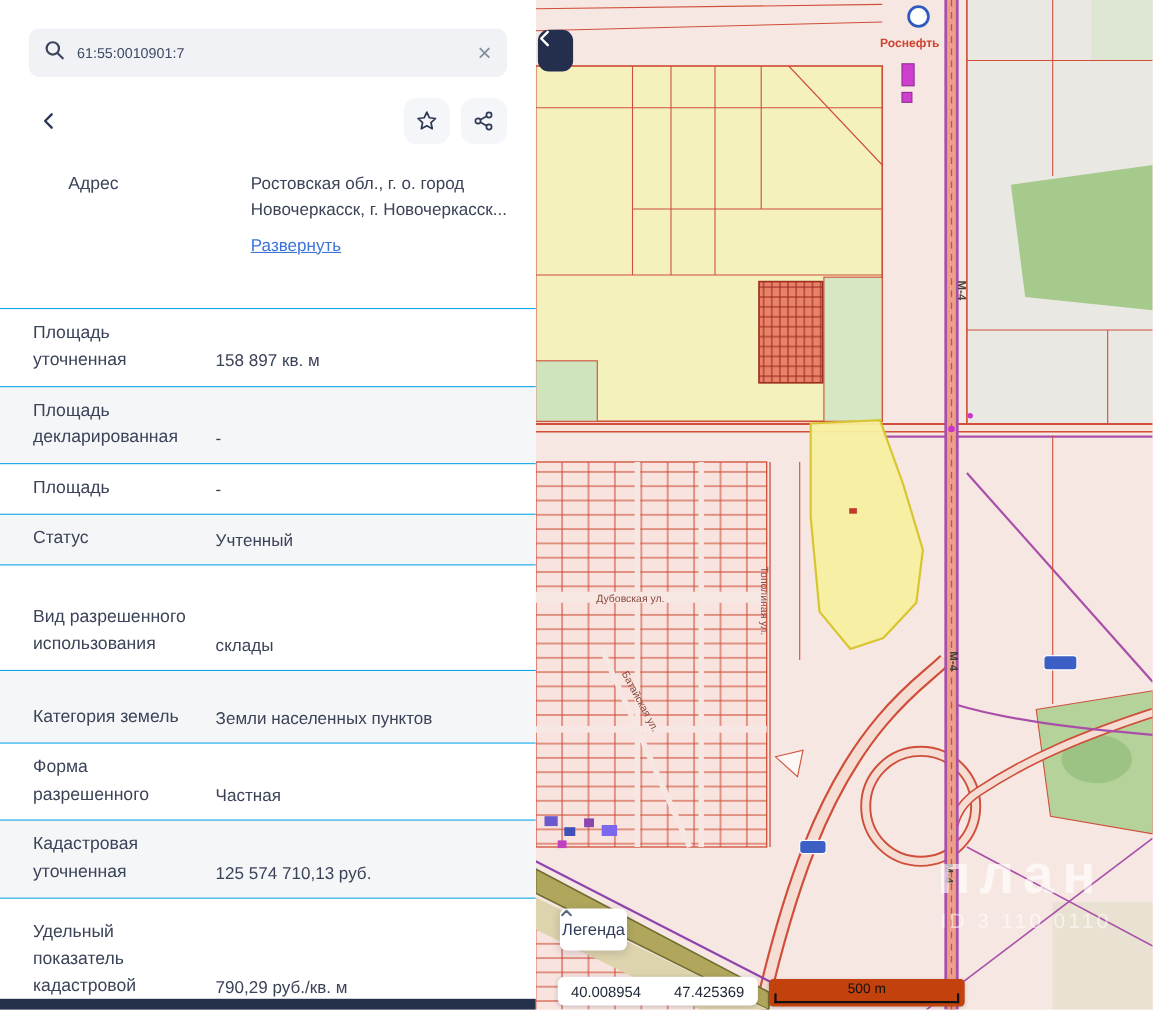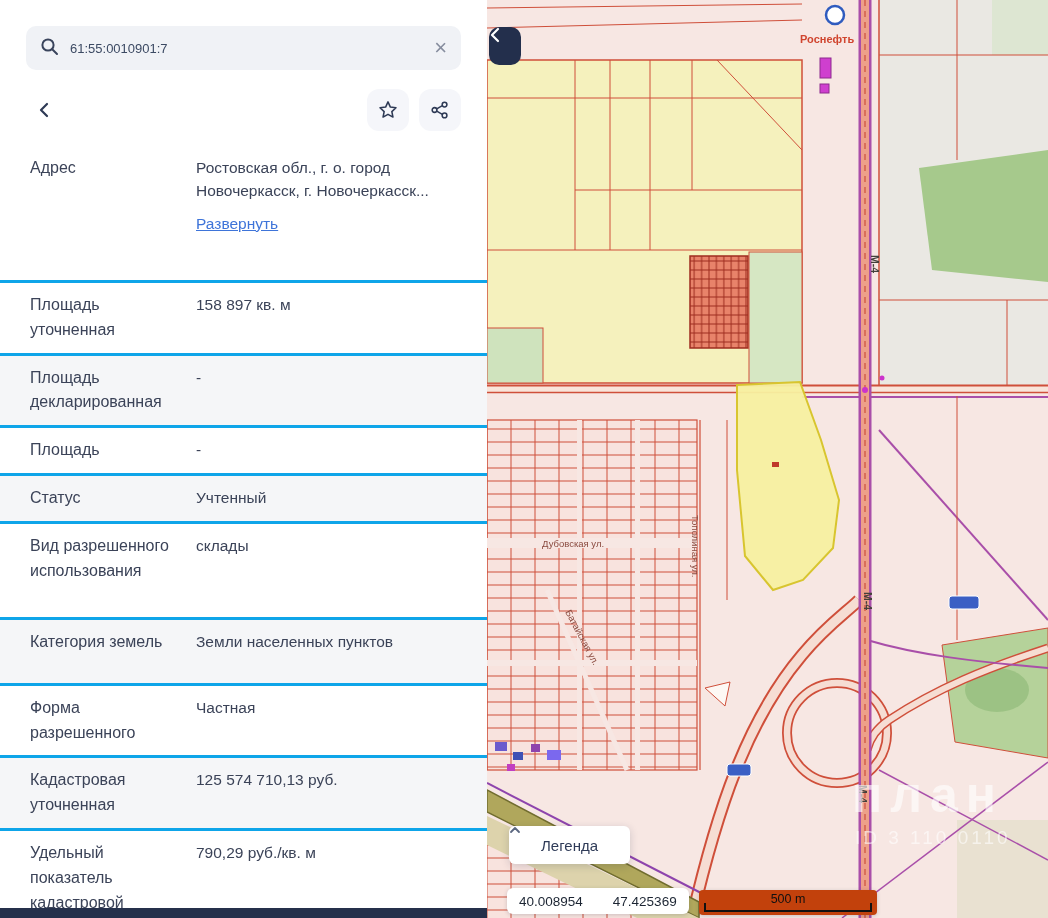--- a/index.html
+++ b/index.html
@@ -15,40 +15,40 @@
     font-family:"Liberation Sans",sans-serif; font-size:13px; color:#3c4a63; }
   .clear-btn { border:none; background:none; font-size:22px; color:#868d9e; cursor:pointer; line-height:1; }
   .subbar { position:absolute; top:88px; left:24px; right:26px; height:44px; display:flex; align-items:center; }
   .icon-btn { width:42px; height:42px; border:none; background:#f5f6fa; border-radius:12px;
     display:flex; align-items:center; justify-content:center; cursor:pointer; }
   .back-btn { background:transparent; }
   .subbar .spacer { flex:1; }
   .subbar .icon-btn + .icon-btn { margin-left:10px; }
 
   .details { position:absolute; top:140px; left:0; right:0; }
-  .row { display:flex; align-items:flex-start; padding:10px 26px 10px 30px; border-top:3px solid #0ea5e9; }
-  .row:first-child { border-top:none; }
+  .row { display:flex; align-items:flex-end; padding:10px 26px 10px 30px; border-top:1px solid #0ea5e9; }
+  .row:first-child { border-top:none;margin-left:32px; }
   .row:nth-child(odd):not(:first-child) { background:#f5f6f8; }
   .row .label { width:152px; flex-shrink:0; font-size:16px; color:#3b4358; line-height:1.55; }
   .row .value { flex:1; padding-left:14px; font-size:15.5px; color:#3b4358; line-height:1.5;
     display:flex; flex-direction:column; justify-content:center; }
   .r1 { min-height:140px; align-items:flex-start; padding-top:16px; }
   .r2 { min-height:70px; } .r3 { min-height:64px; } .r4 { min-height:44px; }
   .r5 { min-height:44px; } .r6 { min-height:66px; } .r7 { min-height:96px; }
   .r8 { min-height:70px; } .r9 { min-height:70px; } .r10 { min-height:104px; }
   .link { color:#3e74d9; text-decoration:underline; margin-top:9px; font-size:15.5px; cursor:pointer; width:max-content; }
   .panel-footer-bar { position:absolute; bottom:0; left:0; right:0; height:10px; background:#25304b; }
 
   
   .map { position:relative; flex:1; height:918px; overflow:hidden; background:#f7e7e3; }
   .map svg { position:absolute; top:0; left:0; }
   .collapse-btn { position:absolute; top:27px; left:2px; width:32px; height:38px;
     background:#232f4c; border:none; border-radius:10px; cursor:pointer;
     display:flex; align-items:center; justify-content:center; z-index:6; }
-  .legend-btn { position:absolute; left:22px; bottom:54px; height:38px; padding:0 32px;
+  .legend-btn { position:absolute; left:22px; bottom:54px; height:38px; padding:0 2px;
     background:#fff; border:none; border-radius:6px; box-shadow:0 2px 8px rgba(30,40,70,.18);
     display:flex; align-items:center; gap:10px; font-size:15px; color:#2f3b58; cursor:pointer; z-index:6;
     font-family:"Liberation Sans",sans-serif; }
   .coords-badge { position:absolute; left:20px; bottom:4px; height:26px; padding:0 12px;
     background:#fff; border-radius:6px; box-shadow:0 1px 4px rgba(30,40,70,.2);
     display:flex; align-items:center; gap:30px; font-size:13.5px; color:#1c2533; z-index:6; }
   .scale-widget { position:absolute; left:212px; bottom:3px; width:178px; height:25px;
     background:#c2410c; border-radius:4px; box-shadow:0 1px 4px rgba(30,40,70,.2); z-index:6; }
   .scale-widget .scale-text { position:absolute; top:2px; left:0; right:0; text-align:center;
     font-size:12.5px; color:#111; }

